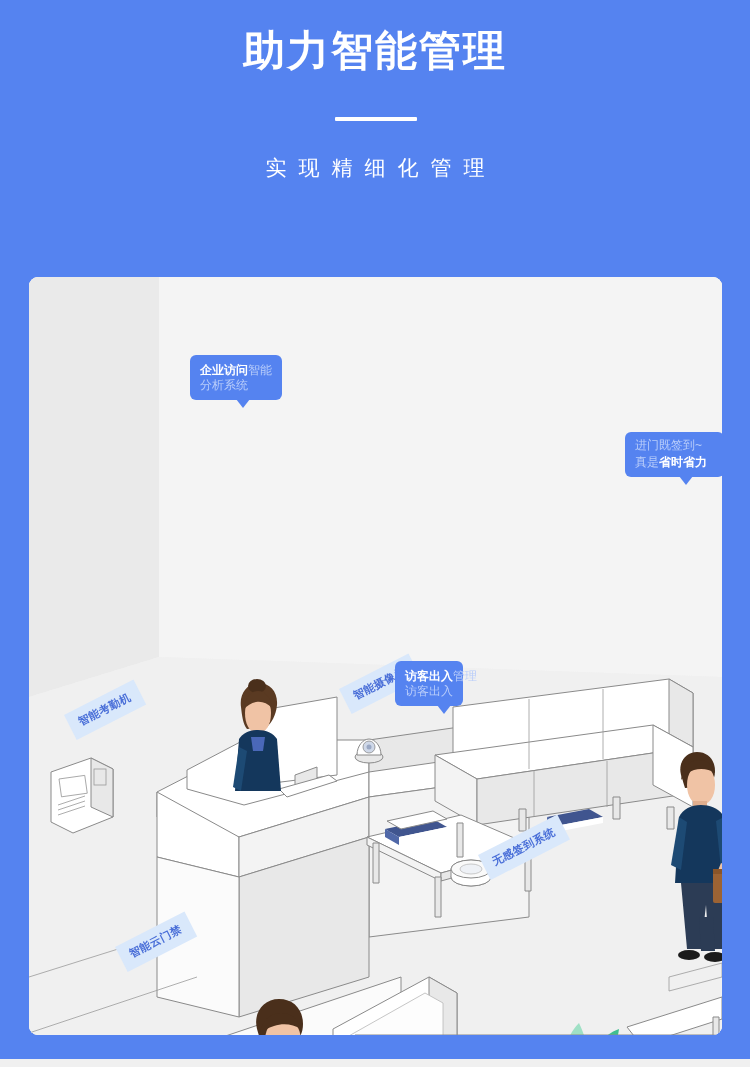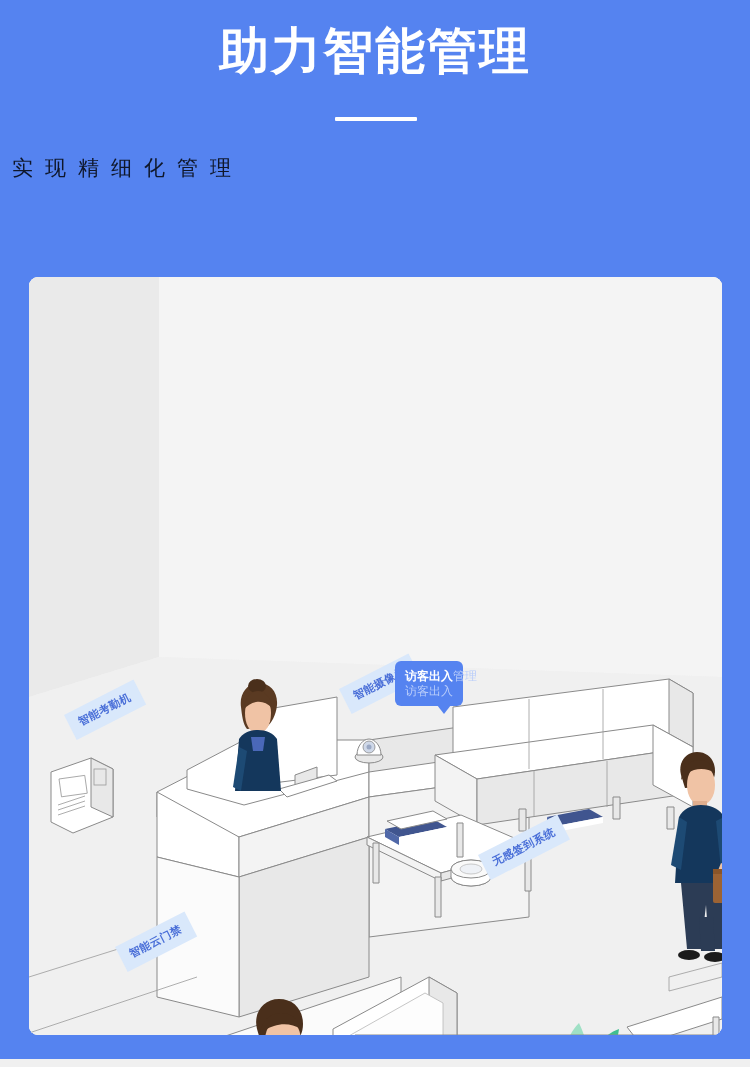--- a/index.html
+++ b/index.html
@@ -26,42 +26,42 @@
     width: 750px;
     height: 250px;
   }
   #main-title {
     position: absolute;
     left: 0;
     top: 8px;
     width: 750px;
     text-align: center;
     color: #ffffff;
-    font-size: 50px;
+    font-size: 42px;
     font-weight: bold;
     letter-spacing: 2px;
     line-height: 86px;
     white-space: nowrap;
   }
   #title-divider {
     position: absolute;
     left: 335px;
     top: 117px;
     width: 82px;
     height: 4px;
     background: #ffffff;
     border-radius: 1px;
   }
   #subtitle {
     position: absolute;
     left: 0;
     top: 152px;
     width: 750px;
-    text-align: left;
-    color: #0f172a;
+    text-align: center;
+    color: #ffffff;
     font-size: 21px;
     letter-spacing: 12px;
     text-indent: 12px;
     line-height: 32px;
     white-space: nowrap;
   }
 
   
   #illustration-card {
     position: absolute;
@@ -429,21 +429,31 @@
 
     <div class="banner" id="banner-attendance">智能考勤机</div>
 
     <div class="banner" id="banner-camera">智能摄像头</div>
 
     <div class="banner" id="banner-signin">无感签到系统</div>
 
     <div class="banner" id="banner-door">智能云门禁</div>
   </div>
 
-
+  <div class="callout" id="callout-visitor-analysis">
+    <span class="ln"><span class="strong">企业访问</span><span class="soft">智能</span></span>
+    <span class="ln soft">分析系统</span>
+    <span class="tail"></span>
+  </div>
+
+  <div class="callout" id="callout-checkin">
+    <span class="ln soft">进门既签到~</span>
+    <span class="ln"><span class="soft">真是</span><span class="strong">省时省力</span></span>
+    <span class="tail"></span>
+  </div>
 
   <div class="callout" id="callout-visitor-access">
     <span class="ln"><span class="strong">访客出入</span><span class="soft">管理</span></span>
     <span class="ln soft">访客出入</span>
     <span class="tail"></span>
   </div>
 
   <div id="bottom-strip"></div>
 
 </div>

